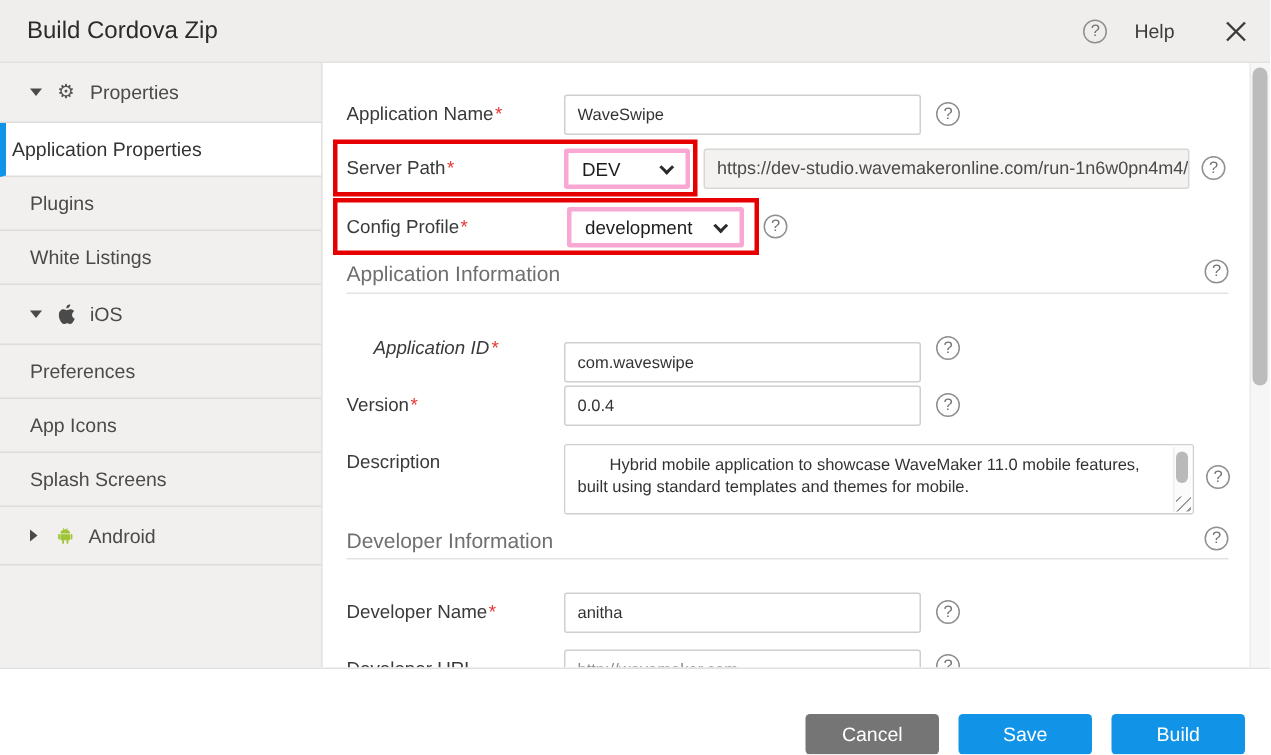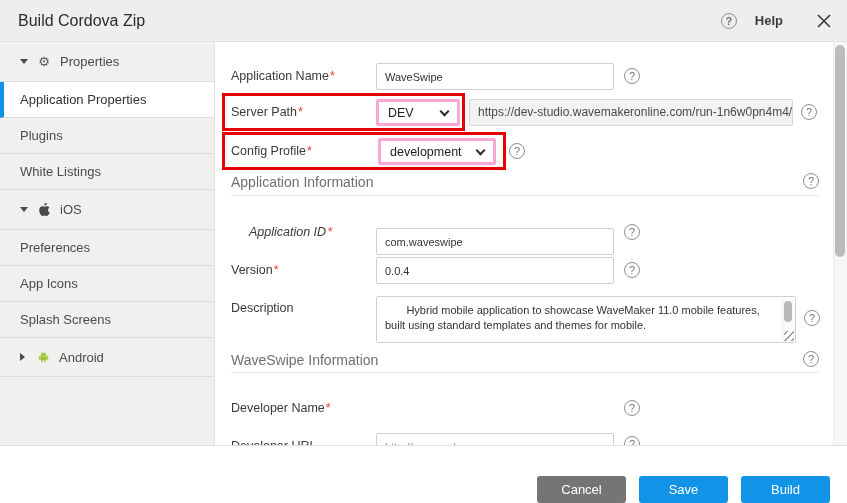--- a/index.html
+++ b/index.html
@@ -4,37 +4,37 @@
 <style>
   * { margin:0; padding:0; box-sizing:border-box; }
   html,body { width:847px; height:503px; }
   body { font-family:"Liberation Sans", sans-serif; background:#fff; color:#333; overflow:hidden; }
   .dialog { position:relative; width:847px; height:503px; background:#fff; overflow:hidden; }
 
   
   .titlebar { position:absolute; left:0; top:0; width:847px; height:42px; background:#efeeec;
               border-bottom:1px solid #e2e1df; display:flex; align-items:center; padding:0 16px 0 18px; z-index:20; }
   .title { font-size:16px; font-weight:500; color:#2b2b2b; flex:1; }
-  .help-wrap { display:flex; align-items:center; gap:18px; cursor:pointer;font-weight:bold; }
+  .help-wrap { display:flex; align-items:center; gap:18px; cursor:pointer; }
   .help-label { font-size:13px; color:#3c3c3c; }
   .close-btn { margin-left:34px; cursor:pointer; display:flex; align-items:center; }
 
   
   .q { display:inline-flex; width:16px; height:16px; border:1px solid #8f8f8f; border-radius:50%;
        align-items:center; justify-content:center; color:#757575; font-size:11px; flex:0 0 auto; }
   .q::before { content:"?"; }
 
   
   .sidebar { position:absolute; left:0; top:42px; width:215px; height:403px; background:#f1f0ee;
              border-right:1px solid #e3e2e0; z-index:5; }
   .sb-row { height:36px; display:flex; align-items:center; border-bottom:1px solid #dddcda;
             font-size:13px; color:#4a4a4a; cursor:pointer; background:#f1f0ee; }
   .sb-row.group { height:40px; padding-left:20px; gap:9px; }
   .sb-row.item  { padding-left:20px; }
-  .sb-row.selected { background:#ffffff; border-left:4px solid var(--accent_blue,#1b99e5); padding-left:16px; color:#333; }
+  .sb-row.selected { background:#ffffff; border-left:4px solid var(--accent_blue,#1b99e5); padding-left:4px; color:#333; }
   .caret-down { width:0; height:0; border-left:4px solid transparent; border-right:4px solid transparent;
                 border-top:5px solid #4a4a4a; }
   .caret-right { width:0; height:0; border-top:4px solid transparent; border-bottom:4px solid transparent;
                  border-left:5px solid #4a4a4a; margin-right:2px; }
   .sb-ico { display:inline-flex; align-items:center; justify-content:center; width:14px; }
   .gear-glyph { font-family:"DejaVu Sans", sans-serif; font-size:13px; color:#555; line-height:1; }
 
   
   .content { position:absolute; left:216px; top:42px; width:631px; height:403px; background:#fff; overflow:hidden; }
   .flabel { position:absolute; font-size:12.5px; color:#3a3a3a; }
@@ -193,27 +193,28 @@
     </div>
     <div class="ta-wrap">
       <textarea class="ta" style="">       Hybrid mobile application to showcase WaveMaker 11.0 mobile features, built using standard templates and themes for mobile.</textarea>
       <div class="ta-track">
         <div class="ta-thumb"></div>
       </div>
       <div class="ta-grip"></div>
     </div>
     <span class="q qpos" style="left:588px; top:268px;"></span>
 
-    <div class="section-title" style="left:15px; top:310px;">WaveSwipe Information</div>
+    <div class="section-title" style="left:15px; top:310px;">Developer Information</div>
     <span class="q qpos" style="left:587px; top:309px;"></span>
     <div class="sec-rule" style="top:330px;"></div>
 
     <div class="flabel" style="left:15px; top:359px;">
       <span>Developer Name</span><span class="req">*</span>
     </div>
+    <input class="tinput" style="left: 160px; top: 353px; width: 238px;" value="anitha">
     <span class="q qpos" style="left:408px; top:358px;"></span>
 
     <div class="flabel" style="left:15px; top:397px;">
       <span>Developer URL</span>
     </div>
     <input class="tinput" style="left: 160px; top: 391px; width: 238px; color: rgb(138, 138, 138);" value="http://wavemaker.com">
     <span class="q qpos" style="left:408px; top:394px;"></span>
 
     <div class="sb-track">
       <div class="sb-thumb"></div>

